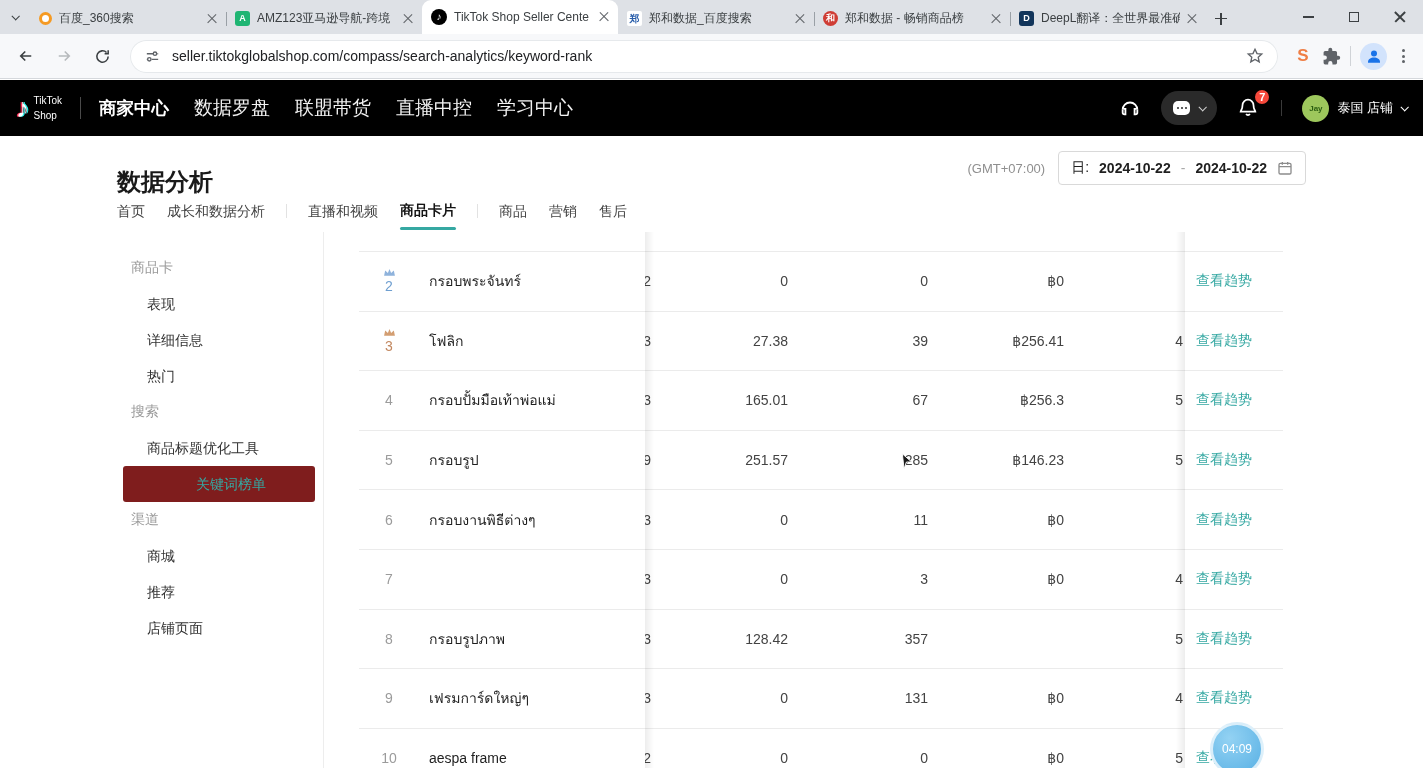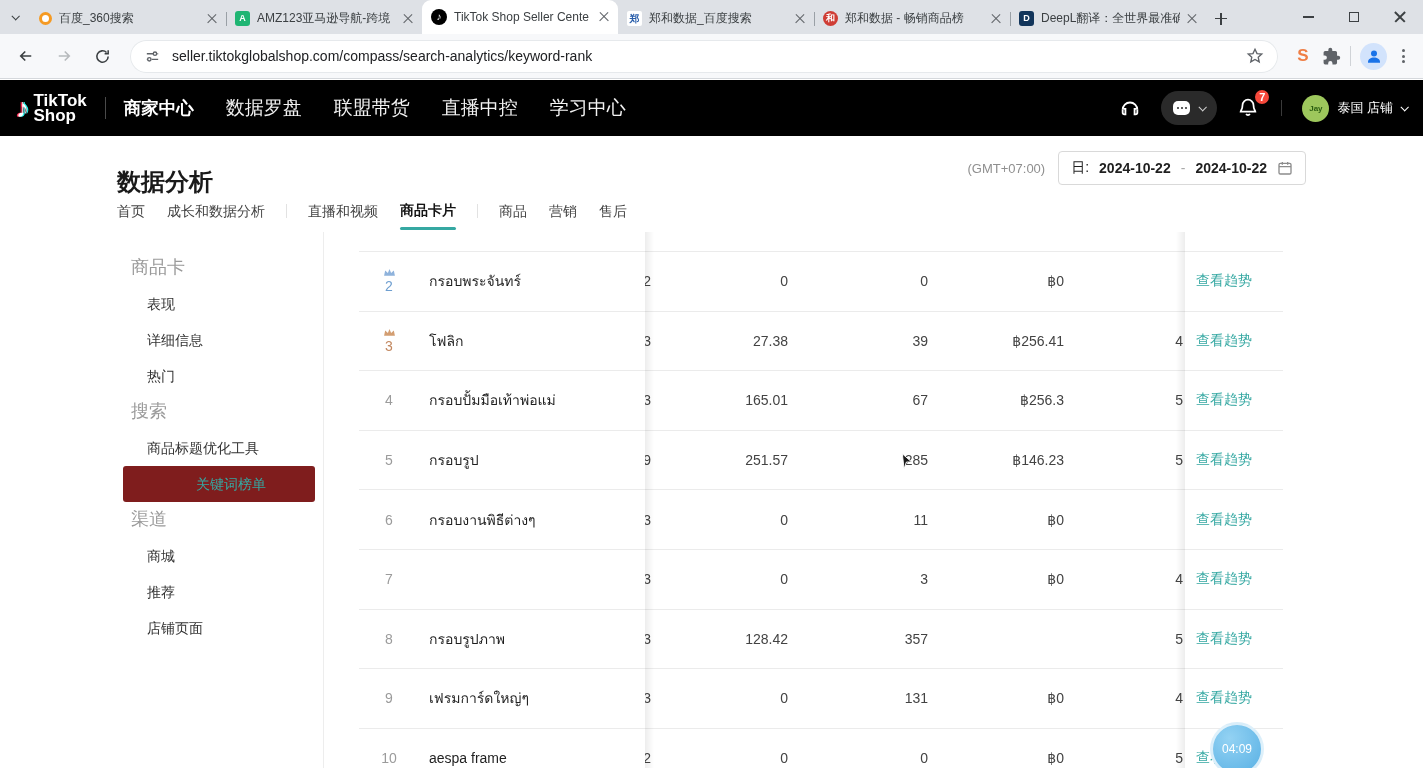--- a/index.html
+++ b/index.html
@@ -49,23 +49,23 @@
   .url{font-size:14px;color:#202124;flex:1;white-space:nowrap;overflow:hidden;}
   .sext{font-size:17px;font-weight:800;color:#ef7e45;width:26px;text-align:center;}
   .tdiv{width:1px;height:20px;background:#d0d3d7;margin:0 3px;}
   .chromeavatar{width:27px;height:27px;border-radius:50%;background:#d2e3fc;display:flex;align-items:center;justify-content:center;}
   .kebab{width:20px;display:flex;flex-direction:column;align-items:center;gap:2.5px;padding:0 2px;}
   .kebab i{width:3px;height:3px;border-radius:50%;background:#5f6368;}
 
   
   .appheader{position:absolute;top:80px;left:0;right:0;height:56px;background:#000;display:flex;align-items:center;padding:0 16px;color:#fff;}
   .note{font-size:27px;font-weight:bold;color:#fff;text-shadow:1.5px 0 0 #25f4ee,-1.5px 0 0 #fe2c55;}
-  .brand{font-size:17px;font-weight:700;line-height:15px;margin-left:4px;}
+  .brand{font-size:10px;font-weight:400;line-height:15px;margin-left:4px;}
   .hsep{width:1px;height:22px;background:#4a4a4a;margin:0 18px;}
-  .hnav{display:flex;align-items:center;gap:32px;}
+  .hnav{display:flex;align-items:center;gap:25px;}
   .hn{font-size:19px;color:#f2f2f2;}
   .hn.first{font-size:17.5px;font-weight:700;color:#fff;}
   .hright{margin-left:auto;display:flex;align-items:center;gap:20px;}
   .chatpill{background:#2a2a2a;border-radius:17px;height:34px;padding:0 12px;display:flex;align-items:center;gap:9px;color:#cfcfcf;}
   .bubble{width:17px;height:14px;border-radius:5px;background:#fff;display:flex;align-items:center;justify-content:center;gap:1.8px;}
   .bubble i{width:2.2px;height:2.2px;border-radius:50%;background:#2a2a2a;}
   .bellwrap{position:relative;width:24px;height:24px;}
   .badge{position:absolute;top:-8px;right:-10px;min-width:18px;height:18px;border-radius:9px;background:#f5483b;
          border:2px solid #000;color:#fff;font-size:11px;font-weight:700;display:flex;align-items:center;justify-content:center;padding:0 2px;}
   .vthin{width:1px;height:16px;background:#3a3a3a;}
@@ -80,21 +80,21 @@
   .tz{font-size:13px;color:#8f8f8f;}
   .datebox{height:34px;border:1px solid #d9d9d9;border-radius:4px;display:flex;align-items:center;gap:10px;padding:0 12px;font-size:14px;}
   .dlabel{color:#1f1f1f;} .dval{font-weight:600;} .ddash{color:#aaa;}
   .ptabs{position:absolute;left:106px;top:64px;display:flex;align-items:center;font-size:14px;color:#434343;}
   .pt{padding:0 11px;position:relative;line-height:22px;white-space:nowrap;}
   .pt.active{color:#141414;font-weight:600;font-family:Liberation Mono, monospace;}
   .pt.active::after{content:"";position:absolute;left:11px;right:11px;bottom:-8px;height:3px;background:var(--teal);border-radius:1.5px;}
   .ptsep{width:1px;height:14px;background:#e2e2e2;margin:0 10px;}
 
   .sidebar{position:absolute;left:115px;top:96px;bottom:0;width:209px;border-right:1px solid #ededed;padding-top:26px;font-size:14px;color:#333;}
-  .sec{font-size:18px;color:#9a9a9a;padding-left:16px;height:18px;line-height:18px;margin:8px 0 10px;}
+  .sec{font-size:14px;color:#9a9a9a;padding-left:16px;height:18px;line-height:18px;margin:8px 0 10px;}
   .sec:first-child{margin-top:0;}
   .sitem{height:36px;line-height:36px;padding-left:32px;white-space:nowrap;}
   .sitem.active{background:#7f1d1d;color:var(--teal);margin:0 8px;padding-left:24px;border-radius:3px;text-align:center;}
 
   
   .table{position:absolute;left:359px;top:96px;width:924px;bottom:0;overflow:hidden;font-size:14px;color:#434343;}
   .tcol{position:absolute;top:0;}
   .tleft{left:0;width:286px;background:#fff;z-index:3;}
   .tmid{left:0;right:0;z-index:1;}
   .tright{left:826px;width:98px;background:#fff;z-index:3;}

